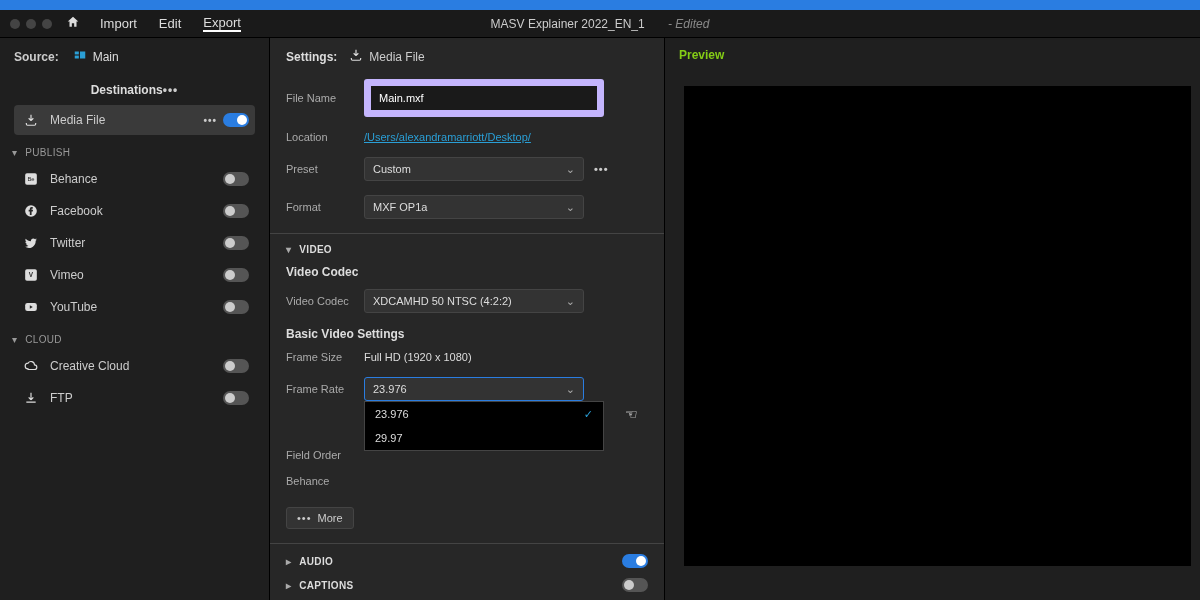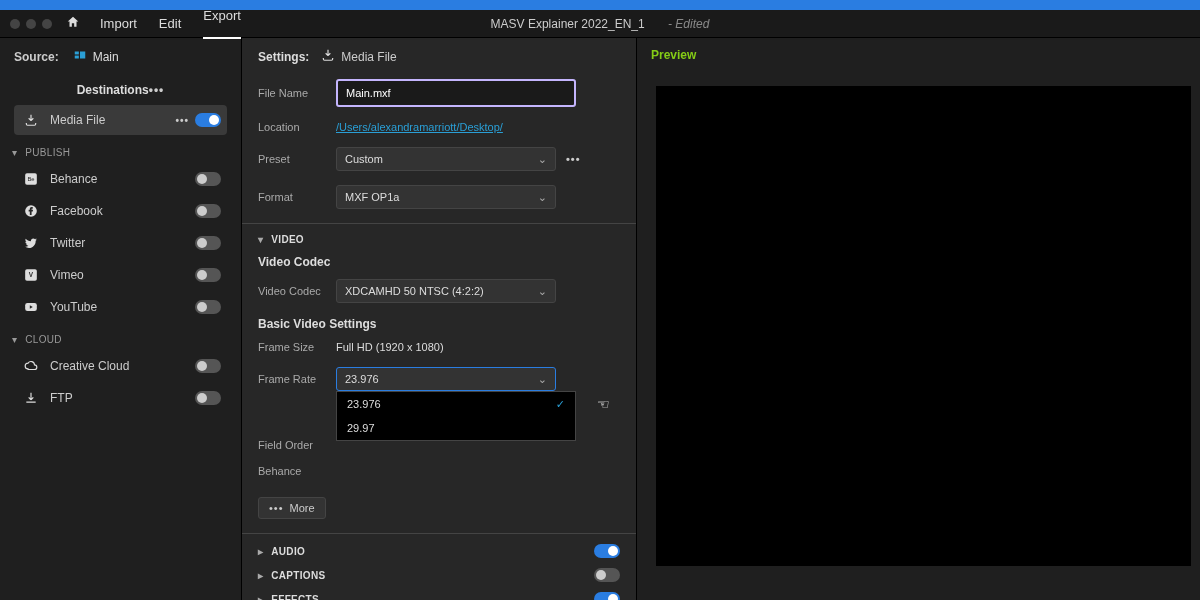--- a/index.html
+++ b/index.html
@@ -5,27 +5,27 @@
     * { margin: 0; padding: 0; box-sizing: border-box; font-family: -apple-system, BlinkMacSystemFont, "Segoe UI", sans-serif; }
     body { background: #1f1f1f; color: #ccc; width: 1200px; height: 600px; overflow: hidden; }
     
     .titlebar { height: 10px; background: #2a7de1; display: flex; align-items: center; padding: 0 8px; }
     
     .topbar { height: 28px; background: #1a1a1a; display: flex; align-items: center; padding: 0 10px; position: relative; border-bottom: 1px solid #000; }
     .traffic { display: flex; gap: 6px; margin-right: 14px; }
     .dot { width: 10px; height: 10px; border-radius: 50%; background: #444; }
     .home-icon { color: #ddd; margin-right: 20px; }
     .tab { margin-right: 22px; font-size: 13px; color: #ddd; cursor: pointer; }
-    .tab.active { border-bottom: 2px solid #fff; font-weight: 500; padding-bottom: 14px;}
+    .tab.active { border-bottom: 2px solid #fff; font-weight: 500; padding-bottom: 0;}
     .project-title { position: absolute; left: 50%; transform: translateX(-50%); font-size: 12px; color: #ccc; }
     .project-title .edited { color: #888; font-style: italic; margin-left: 20px;}
     
     .main { display: flex; height: calc(600px - 38px); }
     
-    .sidebar { width: 242px; background: #1f1f1f; border-right: 1px solid #000; padding: 10px 14px; }
+    .sidebar { width: 270px; background: #1f1f1f; border-right: 1px solid #000; padding: 10px 14px; }
     .source-row { display: flex; align-items: center; font-size: 12px; margin-bottom: 18px; }
     .source-label { color: #ccc; font-weight: 600; margin-right: 14px; }
     .source-icon { color: #2a9fd6; margin-right: 6px; }
     .source-val { color: #ddd; }
     
     .dest-header { display: flex; justify-content: center; align-items: center; font-size: 12px; font-weight: 600; color: #ddd; margin-bottom: 8px; }
     .dots { letter-spacing: 1px; color: #ccc; cursor: pointer; font-weight:bold;}
     
     .dest-item { display: flex; align-items: center; height: 30px; font-size: 12px; border-radius: 4px; padding: 0 6px; margin-bottom: 2px; position: relative;}
     .dest-item.selected { background: #3a3a3a; }
@@ -40,21 +40,21 @@
     .section-head { display: flex; align-items: center; font-size: 10px; color: #999; letter-spacing: 0.3px; margin: 12px 0 6px -2px; cursor:pointer;}
     .section-head .chev { margin-right: 8px; color:#999;}
     
     .settings { flex: 0 0 395px; background: #272727; border-right: 1px solid #000; overflow-y: auto; padding: 10px 16px 20px; position: relative;}
     .settings-head { display: flex; align-items: center; font-size: 12px; margin-bottom: 14px; }
     .settings-head .lbl { font-weight: 600; margin-right: 12px; color:#ddd;}
     .settings-head .icon { margin-right: 6px; color:#ddd;}
     
     .row { display: flex; align-items: center; margin-bottom: 14px; font-size: 11px; position: relative;}
     .row-label { width: 78px; color: #aaa; font-size: 11px;}
-    .text-input { width: 240px; height: 22px; background: #1a1a1a; border: 2px solid #c4b5fd; border-radius: 3px; color: #fff; padding: 12px 8px; font-size: 11px;}
+    .text-input { width: 240px; height: 22px; background: #1a1a1a; border: 7px solid #c4b5fd; border-radius: 3px; color: #fff; padding: 12px 8px; font-size: 11px;}
     .link { color: #2a9fd6; text-decoration: underline; font-size:11px;}
     
     .select { width: 220px; height: 24px; background: #333; border: 1px solid #444; border-radius: 3px; color: #ddd; padding: 0 8px; font-size: 11px; display: flex; align-items: center; justify-content: space-between; cursor:pointer;}
     .select .chev-d { color:#aaa; }
     .preset-dots { margin-left: 10px; color:#ccc; font-weight:bold; letter-spacing:1px; cursor:pointer;}
     
     .collapsible { display: flex; align-items: center; font-size: 10px; font-weight: 700; color: #ddd; margin: 10px 0; cursor:pointer; letter-spacing:0.3px;}
     .collapsible .chev { margin-right: 8px; color:#aaa;}
     .collapsible .toggle { margin-left: auto; }
     

